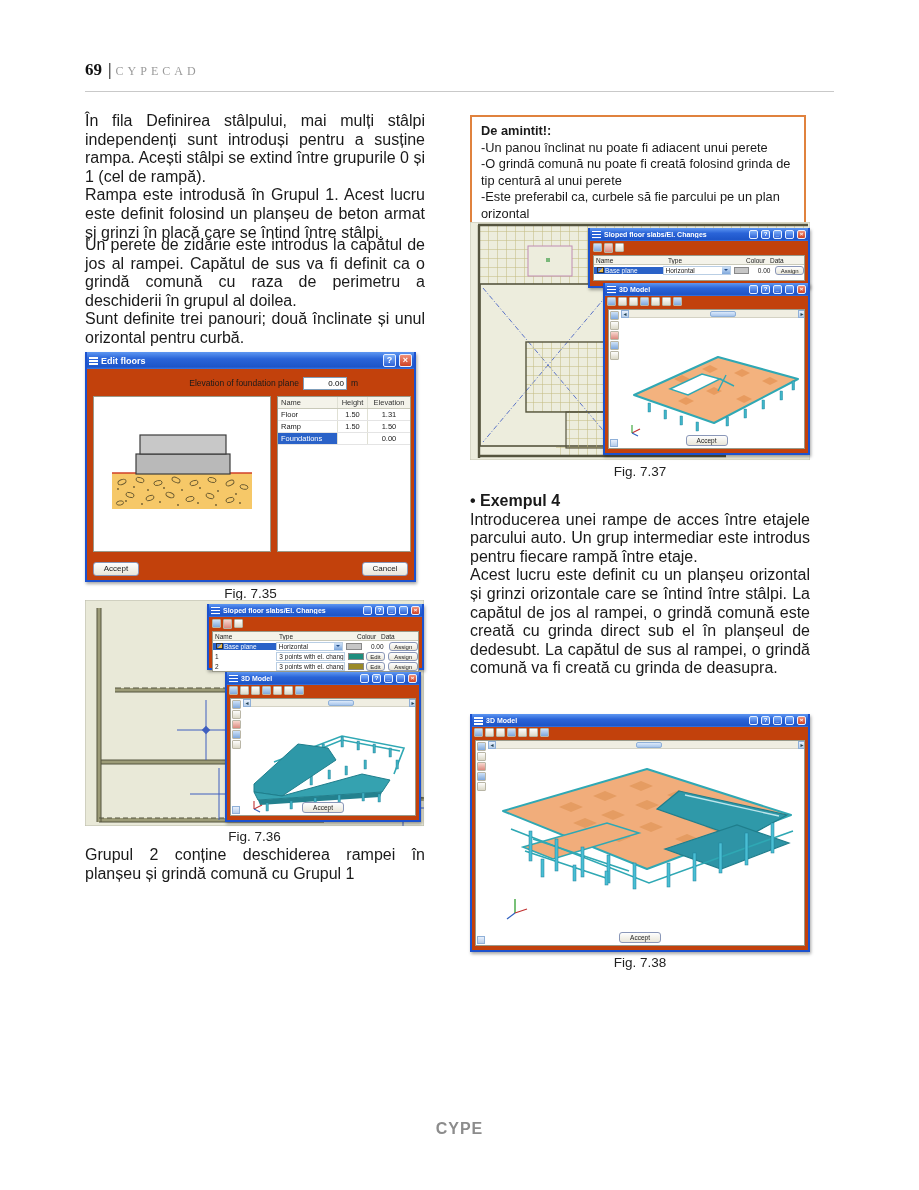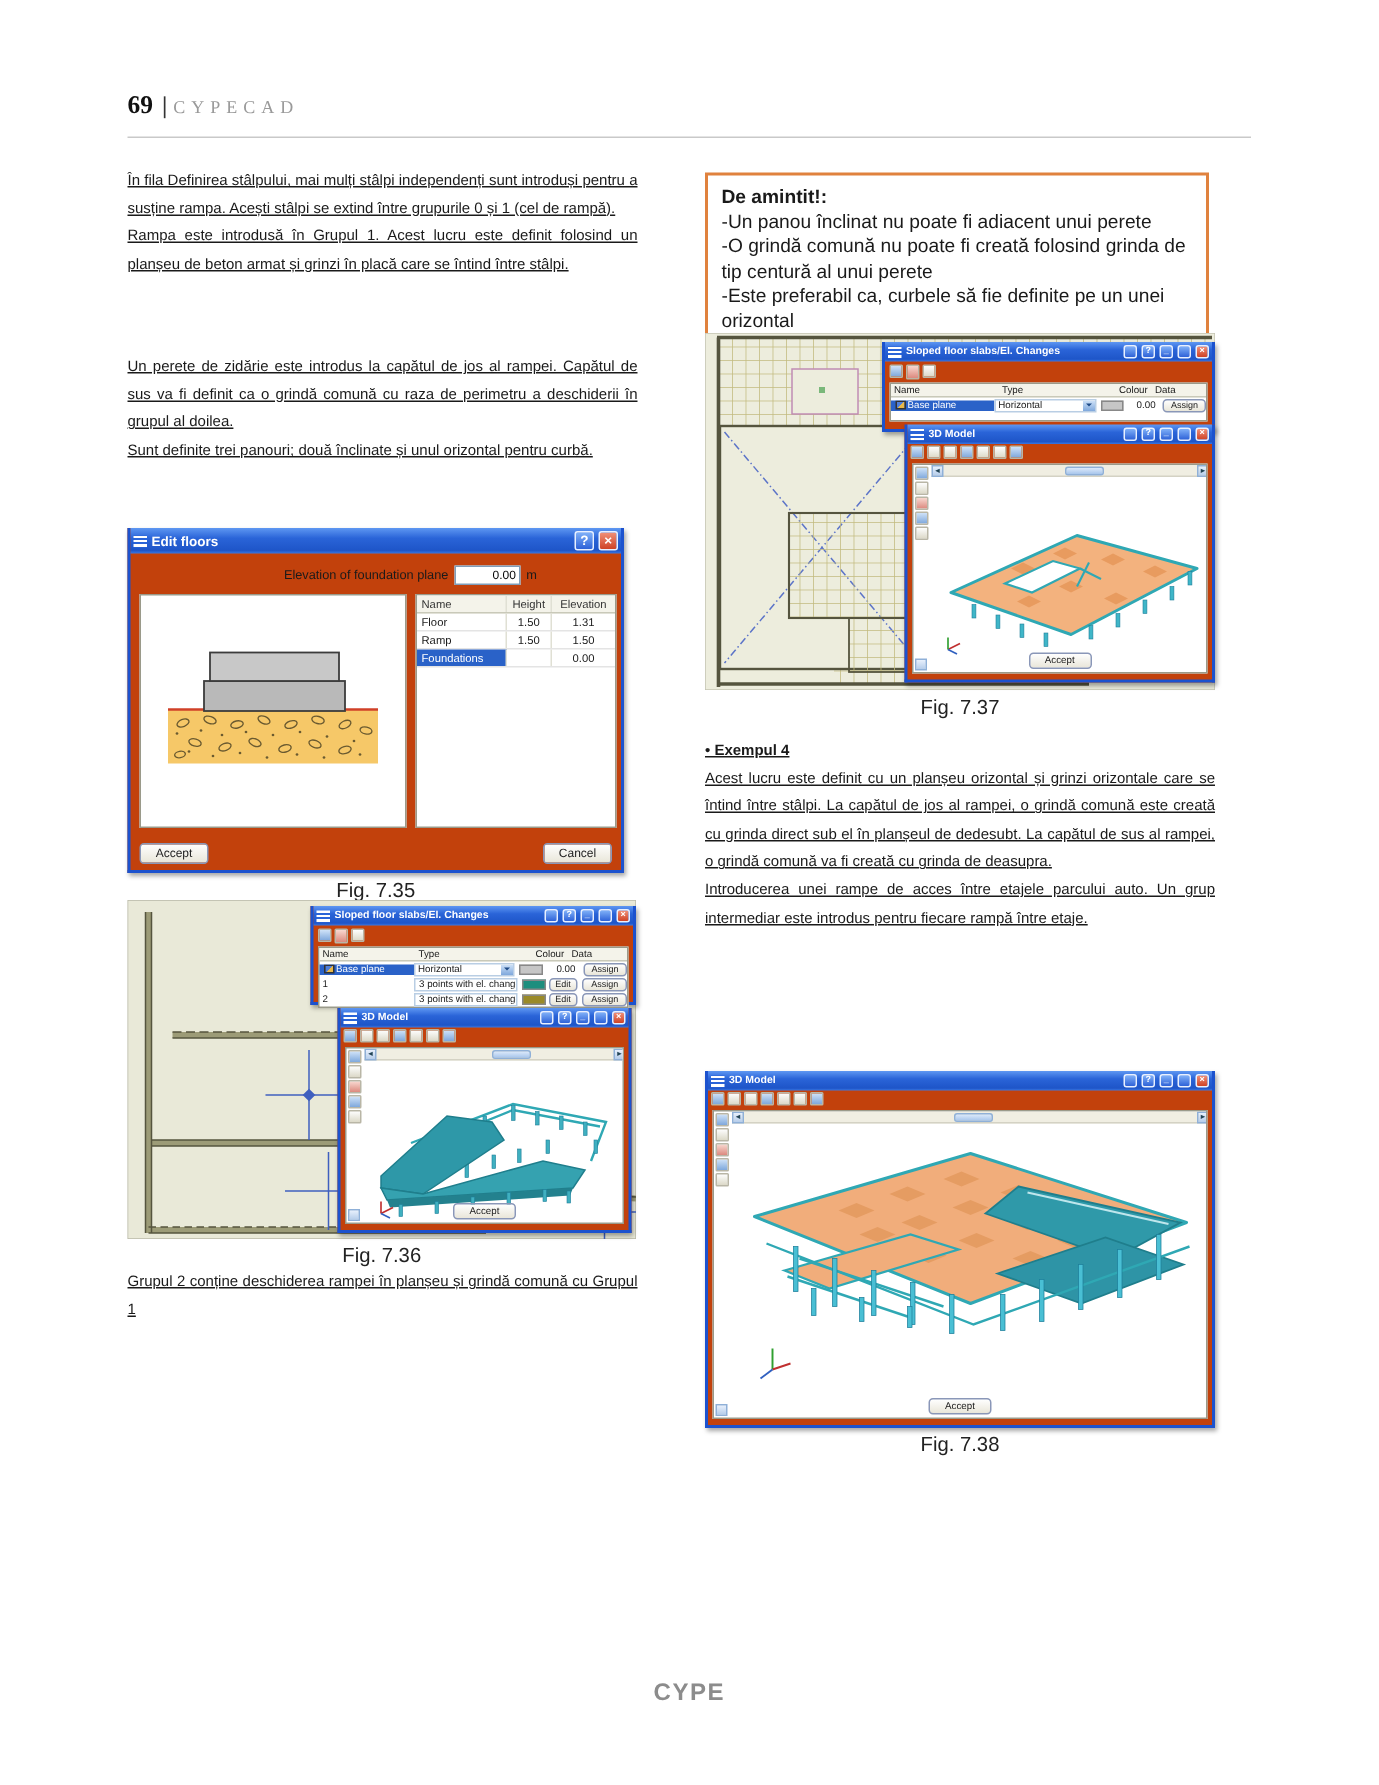--- a/index.html
+++ b/index.html
@@ -10,21 +10,21 @@
     margin:0 auto;
   }
   
   .hdr { position:absolute; left:85px; top:60px; width:749px; border-bottom:1px solid #c9c9c9; padding-bottom:11px;font-family:Liberation Serif, serif; }
   .hdr .num { font-size:17px; font-weight:bold; color:#111; }
   .hdr .sep { font-size:16px; font-weight:bold; color:#333; margin:0 4px 0 6px; }
   .hdr .brand { font-size:12px; color:#9a9a9a; letter-spacing:4px; }
   .ftr { position:absolute; left:0; top:1120px; width:100%; text-align:center;
          font-size:16px; font-weight:bold; color:#8c8c8c; letter-spacing:1px; }
   
-  .txt { position:absolute; font-size:10px; line-height:18.6px; text-align:justify;text-decoration:underline; }
+  .txt { position:absolute; font-size:16px; line-height:18.6px; text-align:justify; }
   .txt p { margin:0; }
   .cap { position:absolute; font-size:13.5px; color:#222; text-align:center; }
   .exh { font-weight:bold; }
   
   .note { position:absolute; left:470px; top:115px; width:336px; border:2px solid #e0823e;
           padding:6px 9px 8px 9px; font-size:12.8px; line-height:16.6px; background:#fff; }
   .note .nt { font-weight:bold; }
   
   .xpw { position:absolute; background:#c2410c; border:2px solid #1c52ce; border-top:none;
          box-shadow:1px 2px 3px rgba(0,0,0,.35); }
@@ -364,21 +364,21 @@
   </div>
   <div class="cap" style="left:85px; top:829px; width:339px;">Fig. 7.36</div>
   <div class="txt" style="left:85px; top:846px; width:340px;">
     <p>Grupul 2 conține deschiderea rampei în planșeu și grindă comună cu Grupul 1</p>
   </div>
 
   <div class="note">
     <div class="nt">De amintit!:</div>
     <div>-Un panou înclinat nu poate fi adiacent unui perete</div>
     <div>-O grindă comună nu poate fi creată folosind grinda de tip centură al unui perete</div>
-    <div>-Este preferabil ca, curbele să fie definite pe un unei orizontal</div>
+    <div>-Este preferabil ca, curbele să fie parcului pe un plan orizontal</div>
   </div>
 
   <div class="fig" style="left:470px; top:222px; width:340px; height:238px;">
     <svg class="planbg" width="340" height="238" viewBox="0 0 340 238">
       <defs>
         <pattern id="g37" width="9" height="9" patternUnits="userSpaceOnUse">
           <path d="M9 0H0V9" fill="none" stroke="#c2ba7e" stroke-width="1"></path>
         </pattern>
       </defs>
       <rect width="340" height="238" fill="#ededdd" stroke="#c4c4b2"></rect>
@@ -513,22 +513,22 @@
           </g>
         </svg>
         <span class="xbtn acc" style="bottom:2px;">Accept</span>
       </div>
     </div>
   </div>
   <div class="cap" style="left:470px; top:464px; width:340px;">Fig. 7.37</div>
 
   <div class="txt" style="left:470px; top:492px; width:340px;">
     <p class="exh">• Exempul 4</p>
+    <p>Introducerea unei rampe de acces între etajele parcului auto. Un grup intermediar este introdus pentru fiecare rampă între etaje.</p>
     <p>Acest lucru este definit cu un planșeu orizontal și grinzi orizontale care se întind între stâlpi. La capătul de jos al rampei, o grindă comună este creată cu grinda direct sub el în planșeul de dedesubt. La capătul de sus al rampei, o grindă comună va fi creată cu grinda de deasupra.</p>
-    <p>Introducerea unei rampe de acces între etajele parcului auto. Un grup intermediar este introdus pentru fiecare rampă între etaje.</p>
   </div>
 
   <div class="xpw m3" style="left:470px; top:714px; width:340px; height:238px;">
     <div class="tb tb-s">
       <span class="wicon menu"></span>
       <span class="ttl">3D Model</span>
       <span class="tbb s"></span>
       <span class="tbb s">?</span>
       <span class="tbb s">_</span>
       <span class="tbb s"></span>

